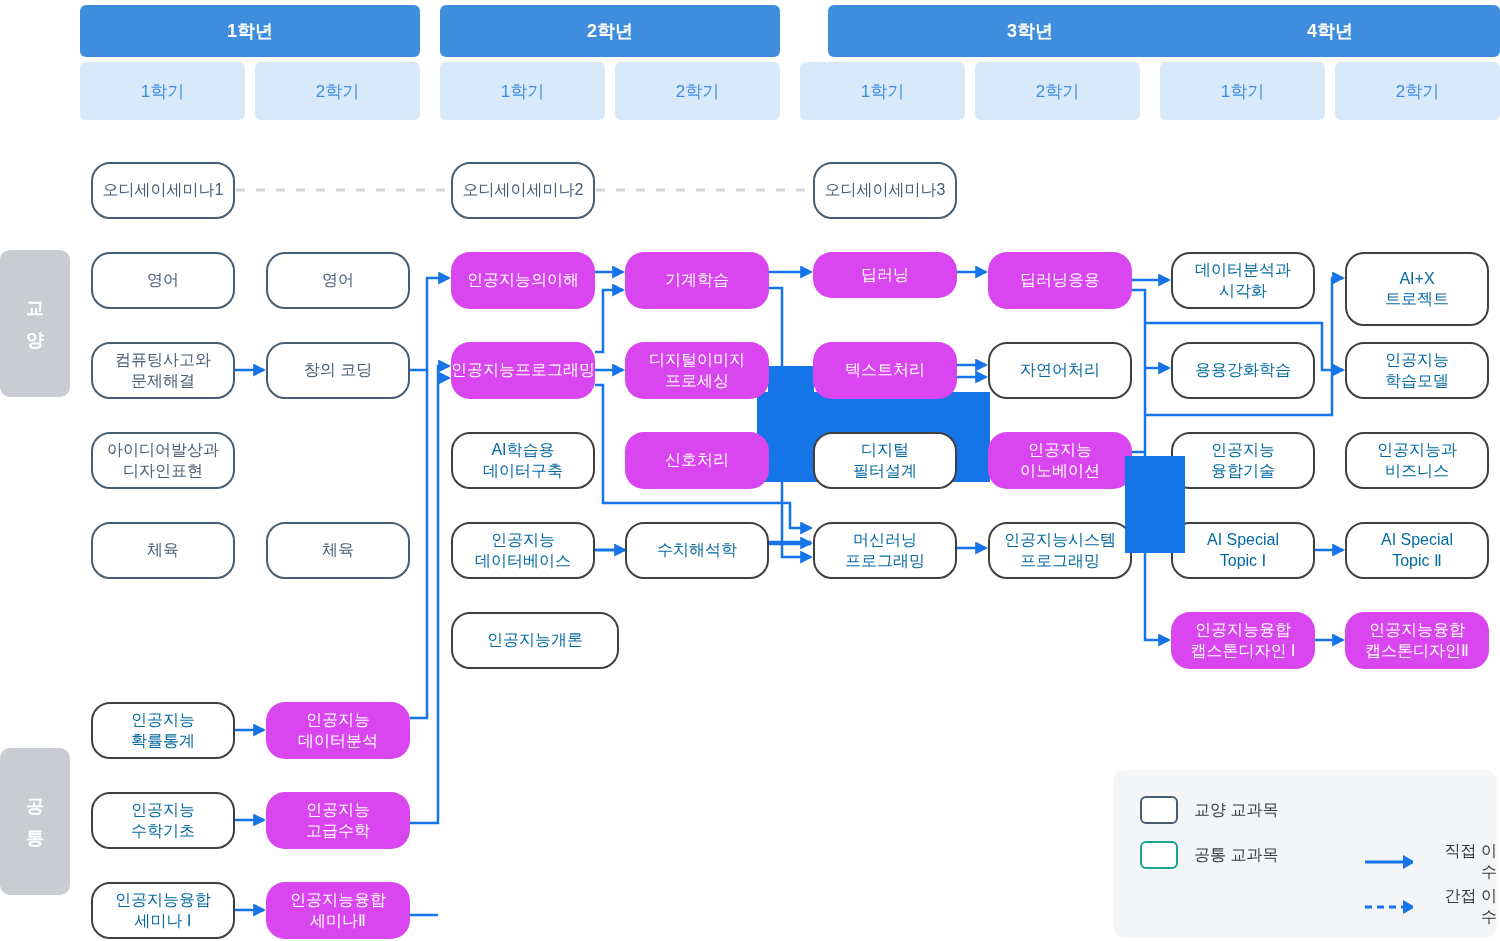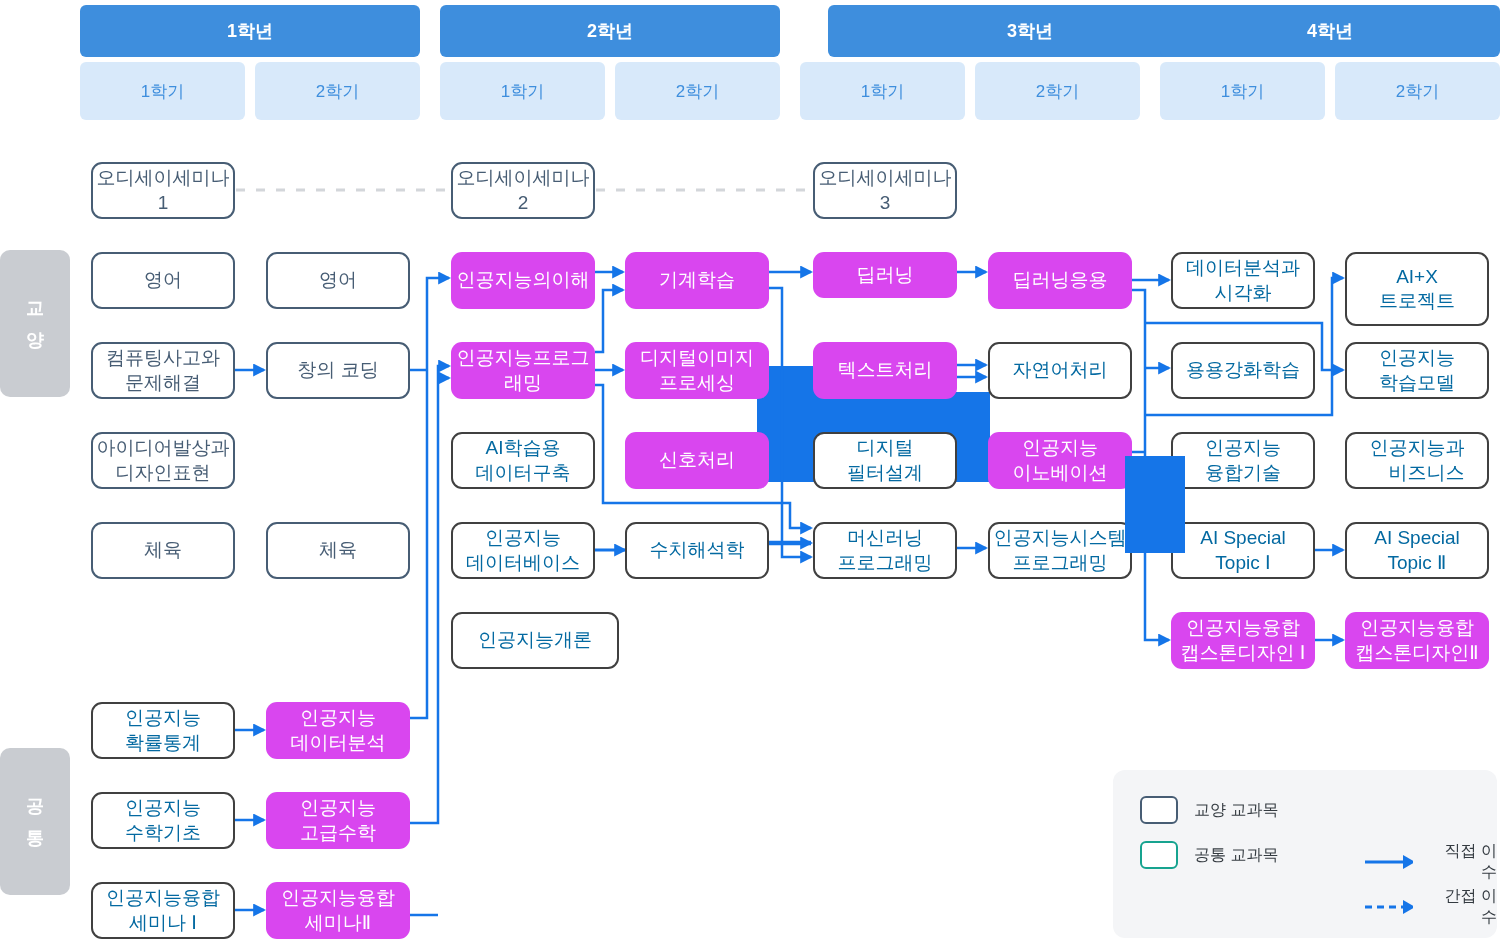--- a/index.html
+++ b/index.html
@@ -5,22 +5,22 @@
   html,body{margin:0;padding:0;background:#fff;}
   #stage{position:relative;width:1500px;height:941px;background:#fff;overflow:hidden;
          font-family:Liberation Sans, sans-serif;padding-left:10px;}
   #edge-svg{position:absolute;left:0;top:0;z-index:1;}
   .year-bar{position:absolute;height:52px;top:5px;border-radius:6px;display:flex;align-items:center;justify-content:center;
             color:#fff;font-size:18px;font-weight:bold;z-index:2;}
   .sem-cell{position:absolute;height:58px;top:62px;border-radius:6px;display:flex;align-items:center;justify-content:center;
             font-size:17px;z-index:2;}
   .side-tab{position:absolute;left:0;width:70px;border-radius:10px;display:flex;flex-direction:column;gap:14px;
             align-items:center;justify-content:center;color:#fff;font-size:18px;font-weight:bold;z-index:2;line-height:1;}
-  .course{position:absolute;width:144px;height:57px;box-sizing:border-box;border-radius:11px;display:flex;align-items:center;
-          justify-content:center;text-align:center;font-size:19px;line-height:1.28;white-space:pre-line;z-index:3;background:#fff;}
+  .course{position:absolute;width:144px;height:57px;box-sizing:border-box;border-radius:19px;display:flex;align-items:center;
+          justify-content:center;text-align:center;font-size:16px;line-height:1.28;white-space:pre-line;z-index:3;background:#fff;}
   .course.general{border:2px solid #475d74;color:#475d74;}
   .course.common{border:2px solid #404040;color:#0369a1;}
   .course.core{border:none;background:#d946ef;color:#fff;}
   .blob-over{position:absolute;z-index:4;}
   .legend{position:absolute;left:1113px;top:770px;width:384px;height:168px;background:#f4f5f7;border-radius:12px;z-index:2;}
   .legend-row{position:absolute;display:flex;align-items:center;gap:16px;}
   .legend-swatch{width:38px;height:28px;border-radius:6px;box-sizing:border-box;background:#fff;}
   .legend-swatch.general{border:2px solid #475d74;}
   .legend-swatch.common{border:2px solid #16a38f;}
   .legend-swatch.core{border:none;background:#f8941d;}
@@ -150,21 +150,21 @@
       <div class="course common" style="left: 1171px; top: 432px; width: 144px; height: 57px;">인공지능
 융합기술</div>
       <div class="course common" style="left: 1171px; top: 522px; width: 144px; height: 57px;">AI Special
 Topic Ⅰ</div>
       <div class="course core" style="left: 1171px; top: 612px; width: 144px; height: 57px;">인공지능융합
 캡스톤디자인 Ⅰ</div>
       <div class="course common" style="left: 1345px; top: 252px; width: 144px; height: 74px;">AI+X
 트로젝트</div>
       <div class="course common" style="left: 1345px; top: 342px; width: 144px; height: 57px;">인공지능
 학습모델</div>
-      <div class="course common" style="left: 1345px; top: 432px; width: 144px; height: 57px; text-align: right;">인공지능과
+      <div class="course common" style="left: 1345px; top: 432px; width: 144px; height: 57px;">인공지능과
 비즈니스</div>
       <div class="course common" style="left: 1345px; top: 522px; width: 144px; height: 57px;">AI Special
 Topic Ⅱ</div>
       <div class="course core" style="left: 1345px; top: 612px; width: 144px; height: 57px;">인공지능융합
 캡스톤디자인Ⅱ</div>
     </div>
   <div id="over-blobs">
       <div class="blob-over" style="left: 1125px; top: 456px; width: 60px; height: 97px; background: rgb(21, 117, 232);"></div>
     </div>
   <div class="legend" id="legend" style="background: rgb(244, 245, 247);">

